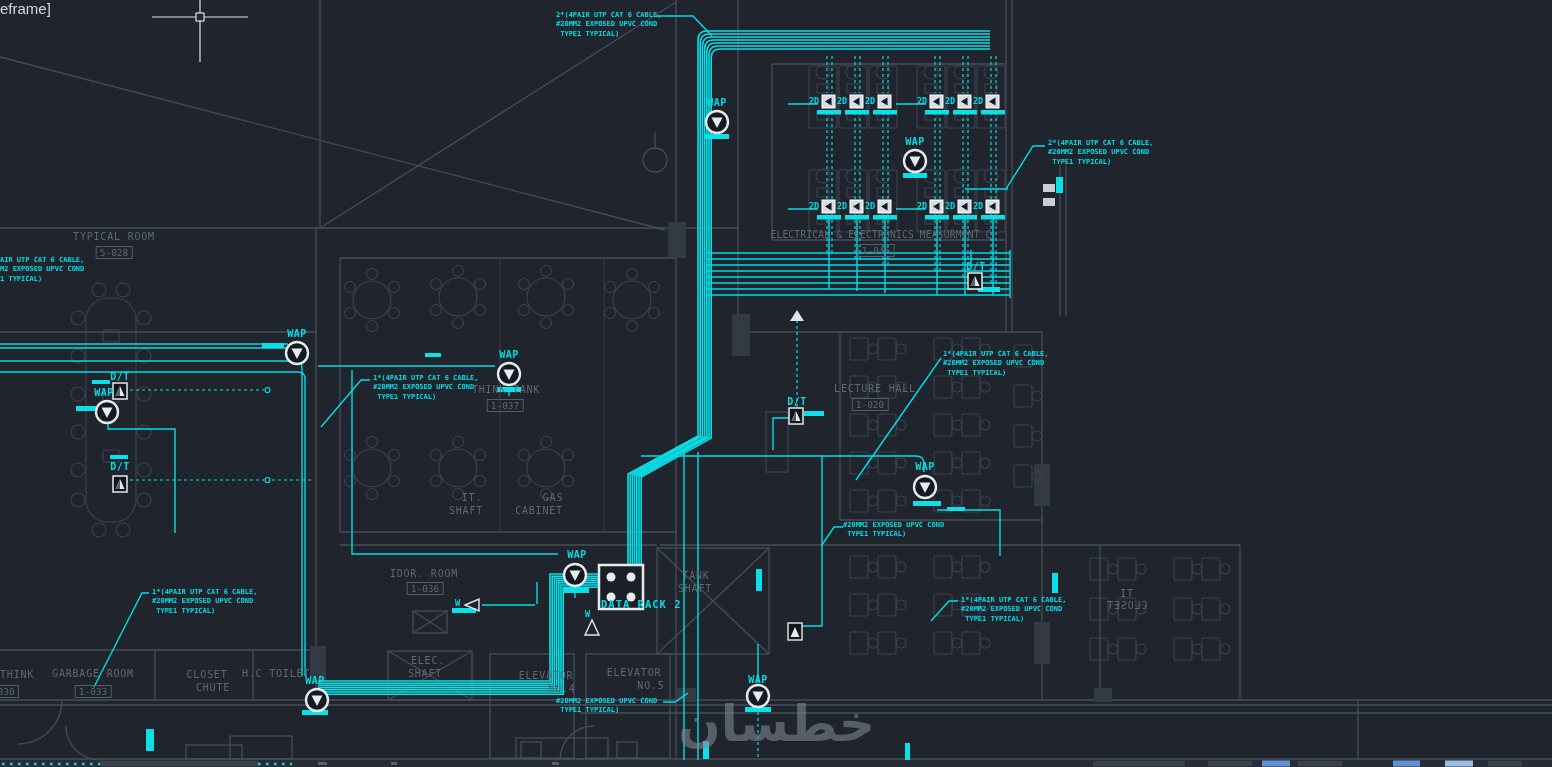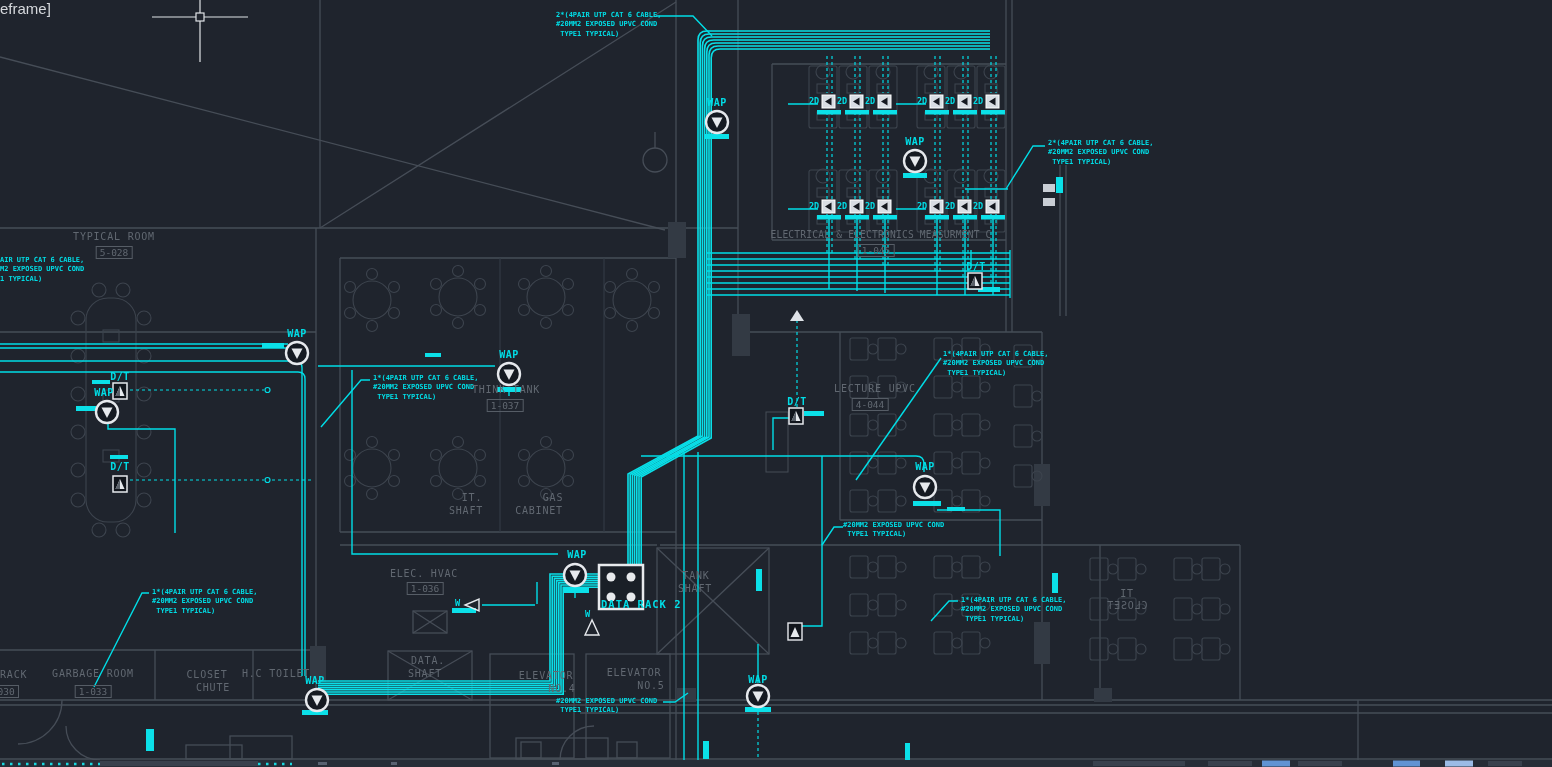--- a/index.html
+++ b/index.html
@@ -350,20 +350,21 @@
     <rect x="1093" y="761" width="92" height="5" fill="#39414d"></rect>
     <rect x="1208" y="761" width="44" height="5" fill="#39414d"></rect>
     <rect x="1298" y="761" width="44" height="5" fill="#39414d"></rect>
     <rect x="1488" y="761" width="34" height="5" fill="#39414d"></rect>
     <rect x="1262" y="760.5" width="28" height="6" fill="#6093d3"></rect>
     <rect x="1393" y="760.5" width="27" height="6" fill="#6093d3"></rect>
     <rect x="1445" y="760.5" width="28" height="6" fill="#9cbbe6"></rect>
   </g>
 </svg>
 
+<div class="wm">خطسان</div>
 
 <div class="efr">eframe]</div>
 
 <div class="ann" style="left:556px;top:11px">2*(4PAIR UTP CAT 6 CABLE,
 #20MM2 EXPOSED UPVC COND
  TYPE1 TYPICAL)</div>
 <div class="ann" style="left:1048px;top:139px">2*(4PAIR UTP CAT 6 CABLE,
 #20MM2 EXPOSED UPVC COND
  TYPE1 TYPICAL)</div>
 <div class="ann" style="left:0px;top:256px">AIR UTP CAT 6 CABLE,
@@ -388,53 +389,53 @@
 
 <div class="lb c" style="left:114px;top:231px">TYPICAL ROOM</div>
 <div class="num" style="left:114px;top:246px">5-028</div>
 
 <div class="lb c" style="left:506px;top:384px">THINK TANK</div>
 <div class="num" style="left:505px;top:399px">1-037</div>
 
 <div class="lb lbs c" style="left:881px;top:229px">ELECTRICAL &amp; ELECTRONICS MEASURMENT C</div>
 <div class="num" style="left:876px;top:244px">1-045</div>
 
-<div class="lb c" style="left:875px;top:383px">LECTURE UPVC</div>
-<div class="num" style="left:870px;top:398px">4-044</div>
-
-<div class="lb c" style="left:424px;top:568px">ELEC. HVAC</div>
+<div class="lb c" style="left:875px;top:383px">LECTURE HALL</div>
+<div class="num" style="left:870px;top:398px">1-020</div>
+
+<div class="lb c" style="left:424px;top:568px">IDOR. ROOM</div>
 <div class="num" style="left:425px;top:582px">1-036</div>
 
 <div class="lb c" style="left:472px;top:492px">IT.</div>
 <div class="lb c" style="left:466px;top:505px">SHAFT</div>
 
 <div class="lb c" style="left:553px;top:492px">GAS</div>
 <div class="lb c" style="left:539px;top:505px">CABINET</div>
 
 <div class="lb c" style="left:696px;top:570px">TANK</div>
 <div class="lb c" style="left:695px;top:583px">SHAFT</div>
 
-<div class="lb c" style="left:428px;top:655px">DATA.</div>
+<div class="lb c" style="left:428px;top:655px">ELEC.</div>
 <div class="lb c" style="left:425px;top:668px">SHAFT</div>
 
 <div class="lb c" style="left:546px;top:670px">ELEVATOR</div>
 <div class="lb c" style="left:562px;top:683px">NO.4</div>
 
 <div class="lb c" style="left:634px;top:667px">ELEVATOR</div>
 <div class="lb c" style="left:651px;top:680px">NO.5</div>
 
 <div class="lb c" style="left:93px;top:668px">GARBAGE ROOM</div>
 <div class="num" style="left:93px;top:685px">1-033</div>
 
 <div class="lb c" style="left:207px;top:669px">CLOSET</div>
 <div class="lb c" style="left:213px;top:682px">CHUTE</div>
 
 <div class="lb c" style="left:276px;top:668px">H.C TOILET</div>
 
-<div class="lb" style="left:0px;top:669px">RACK</div>
+<div class="lb" style="left:0px;top:669px">THINK</div>
 <div class="num numl" style="left:-18px;top:685px">1-030</div>
 
 <div class="lb c" style="left:1127px;top:588px">IT</div>
 <div class="lb mir" style="left:1127px;top:600px">CLOSET</div>
 
 <div class="rack" style="left:601px;top:598px">DATA RACK 2</div>
 
 <div class="cy" style="left:717px;top:97px">WAP</div>
 <div class="cy" style="left:915px;top:136px">WAP</div>
 <div class="cy" style="left:297px;top:328px">WAP</div>

